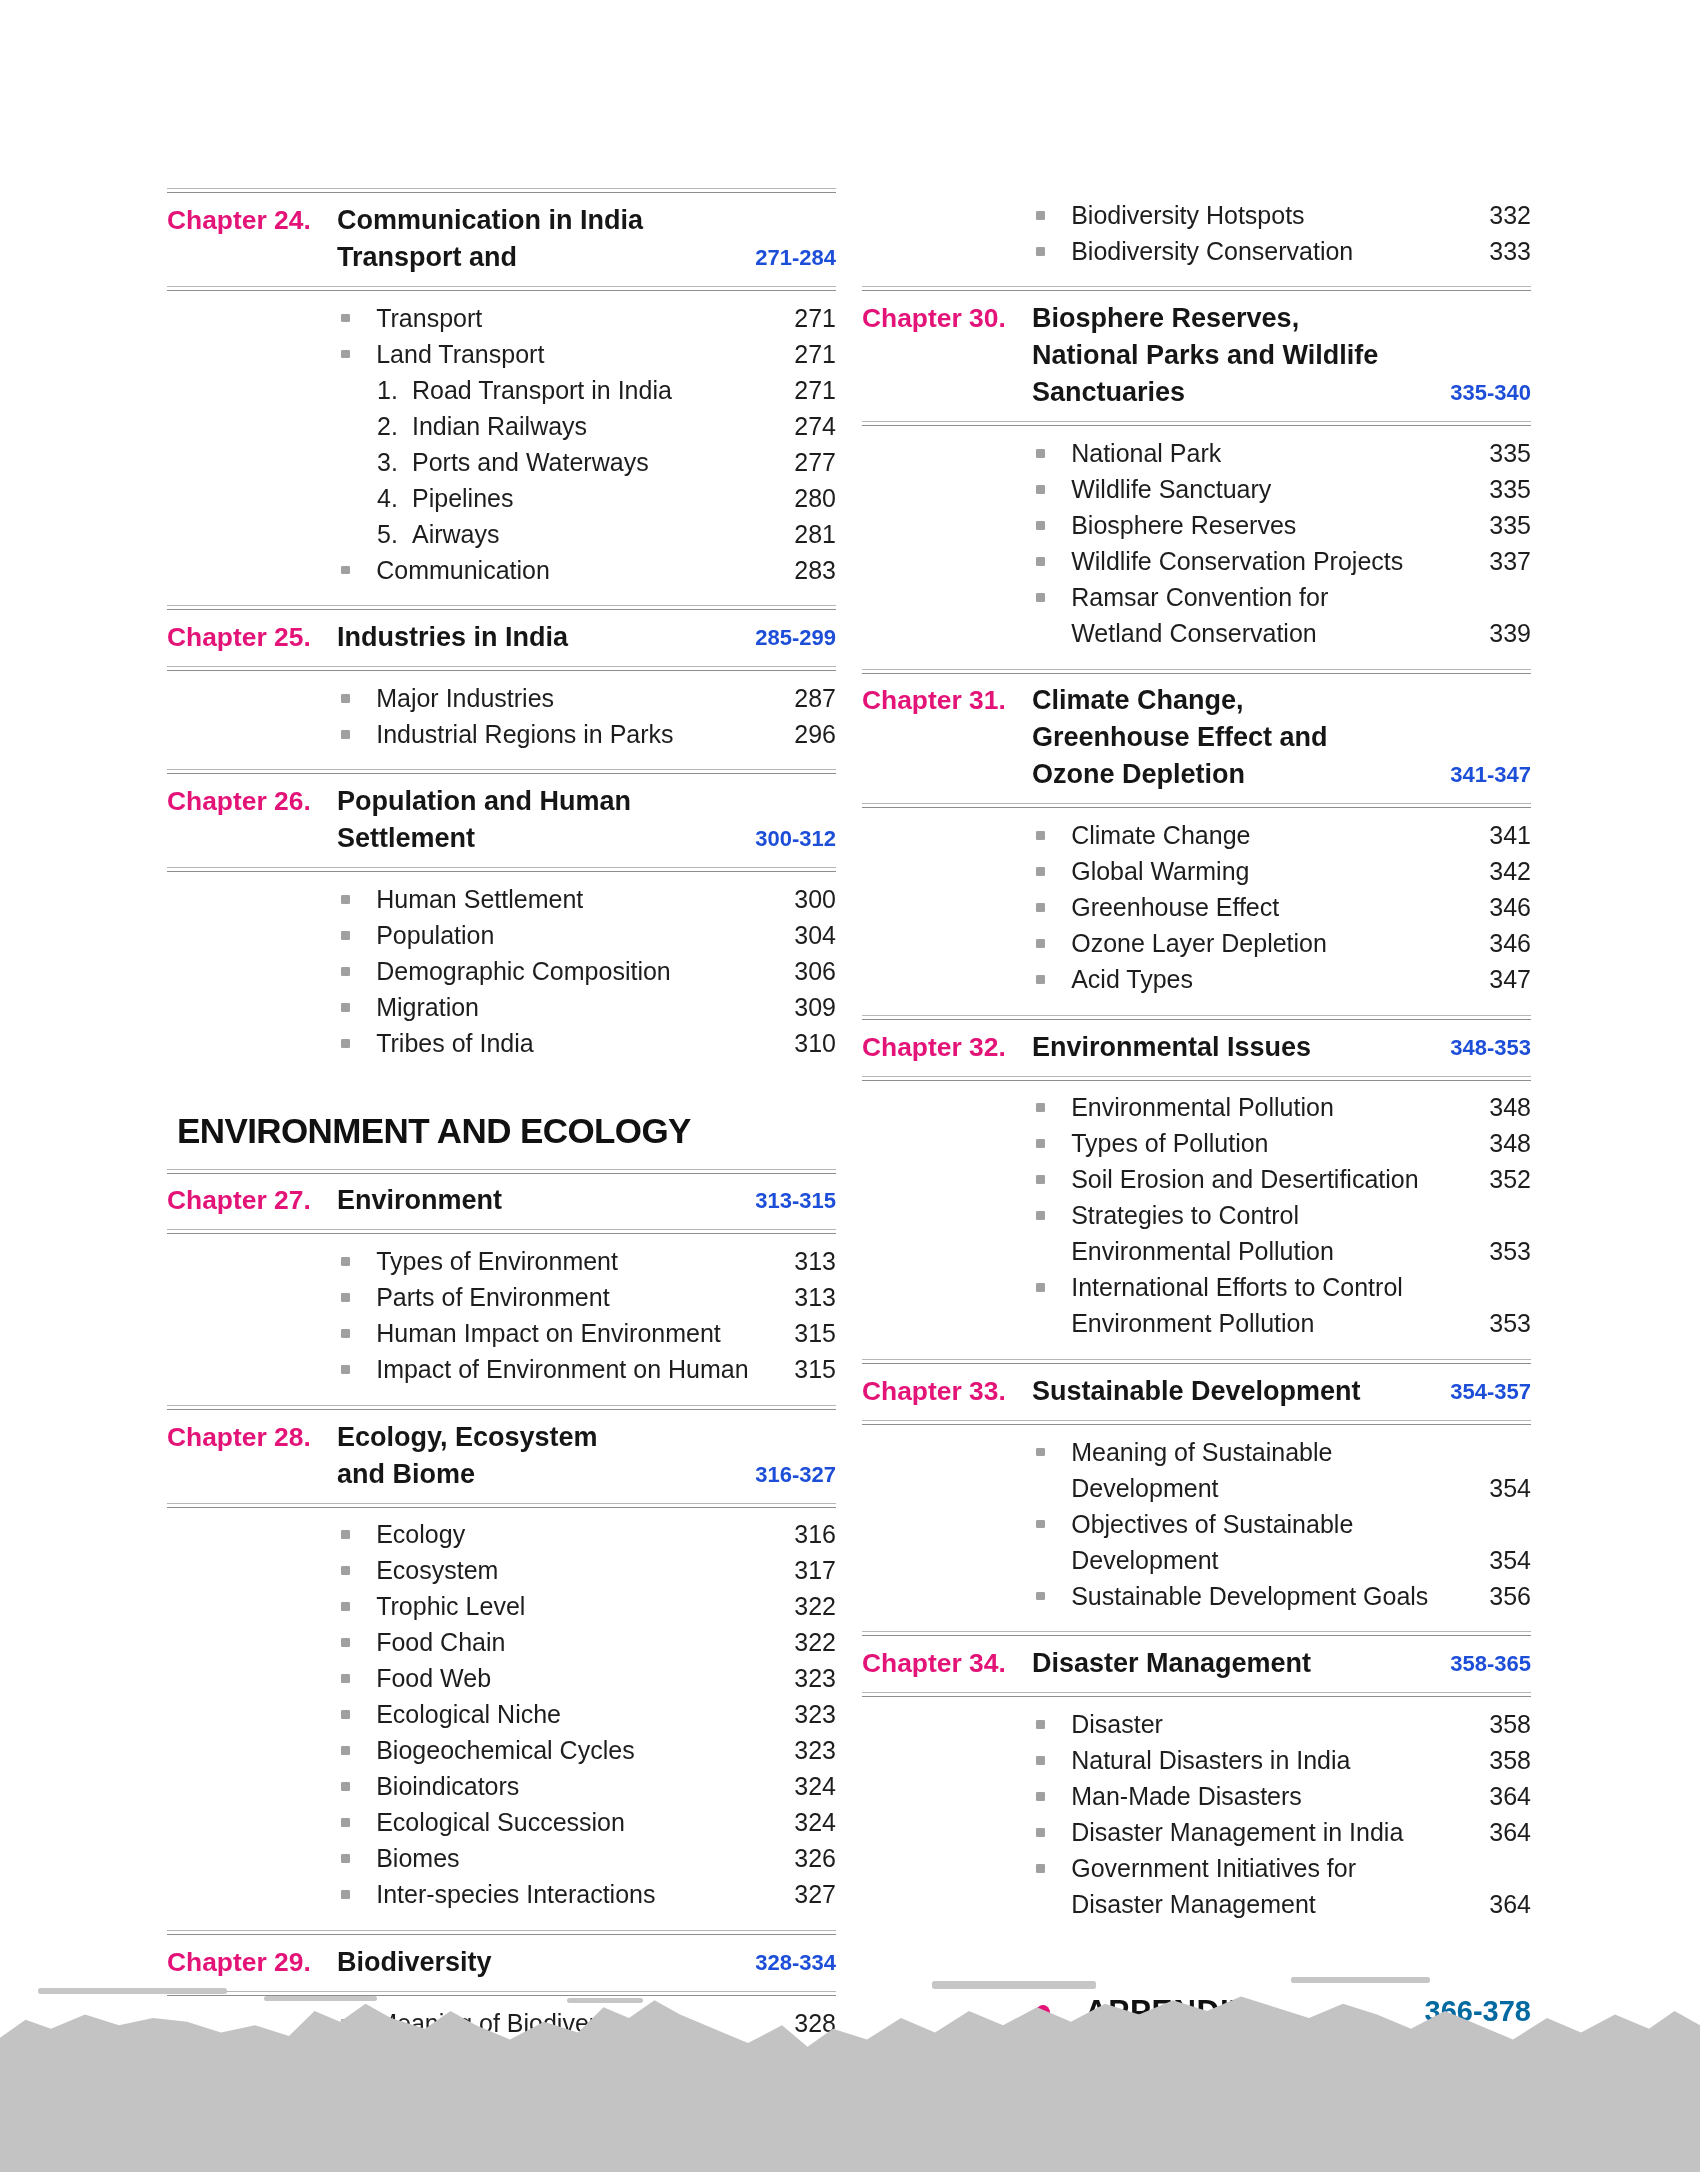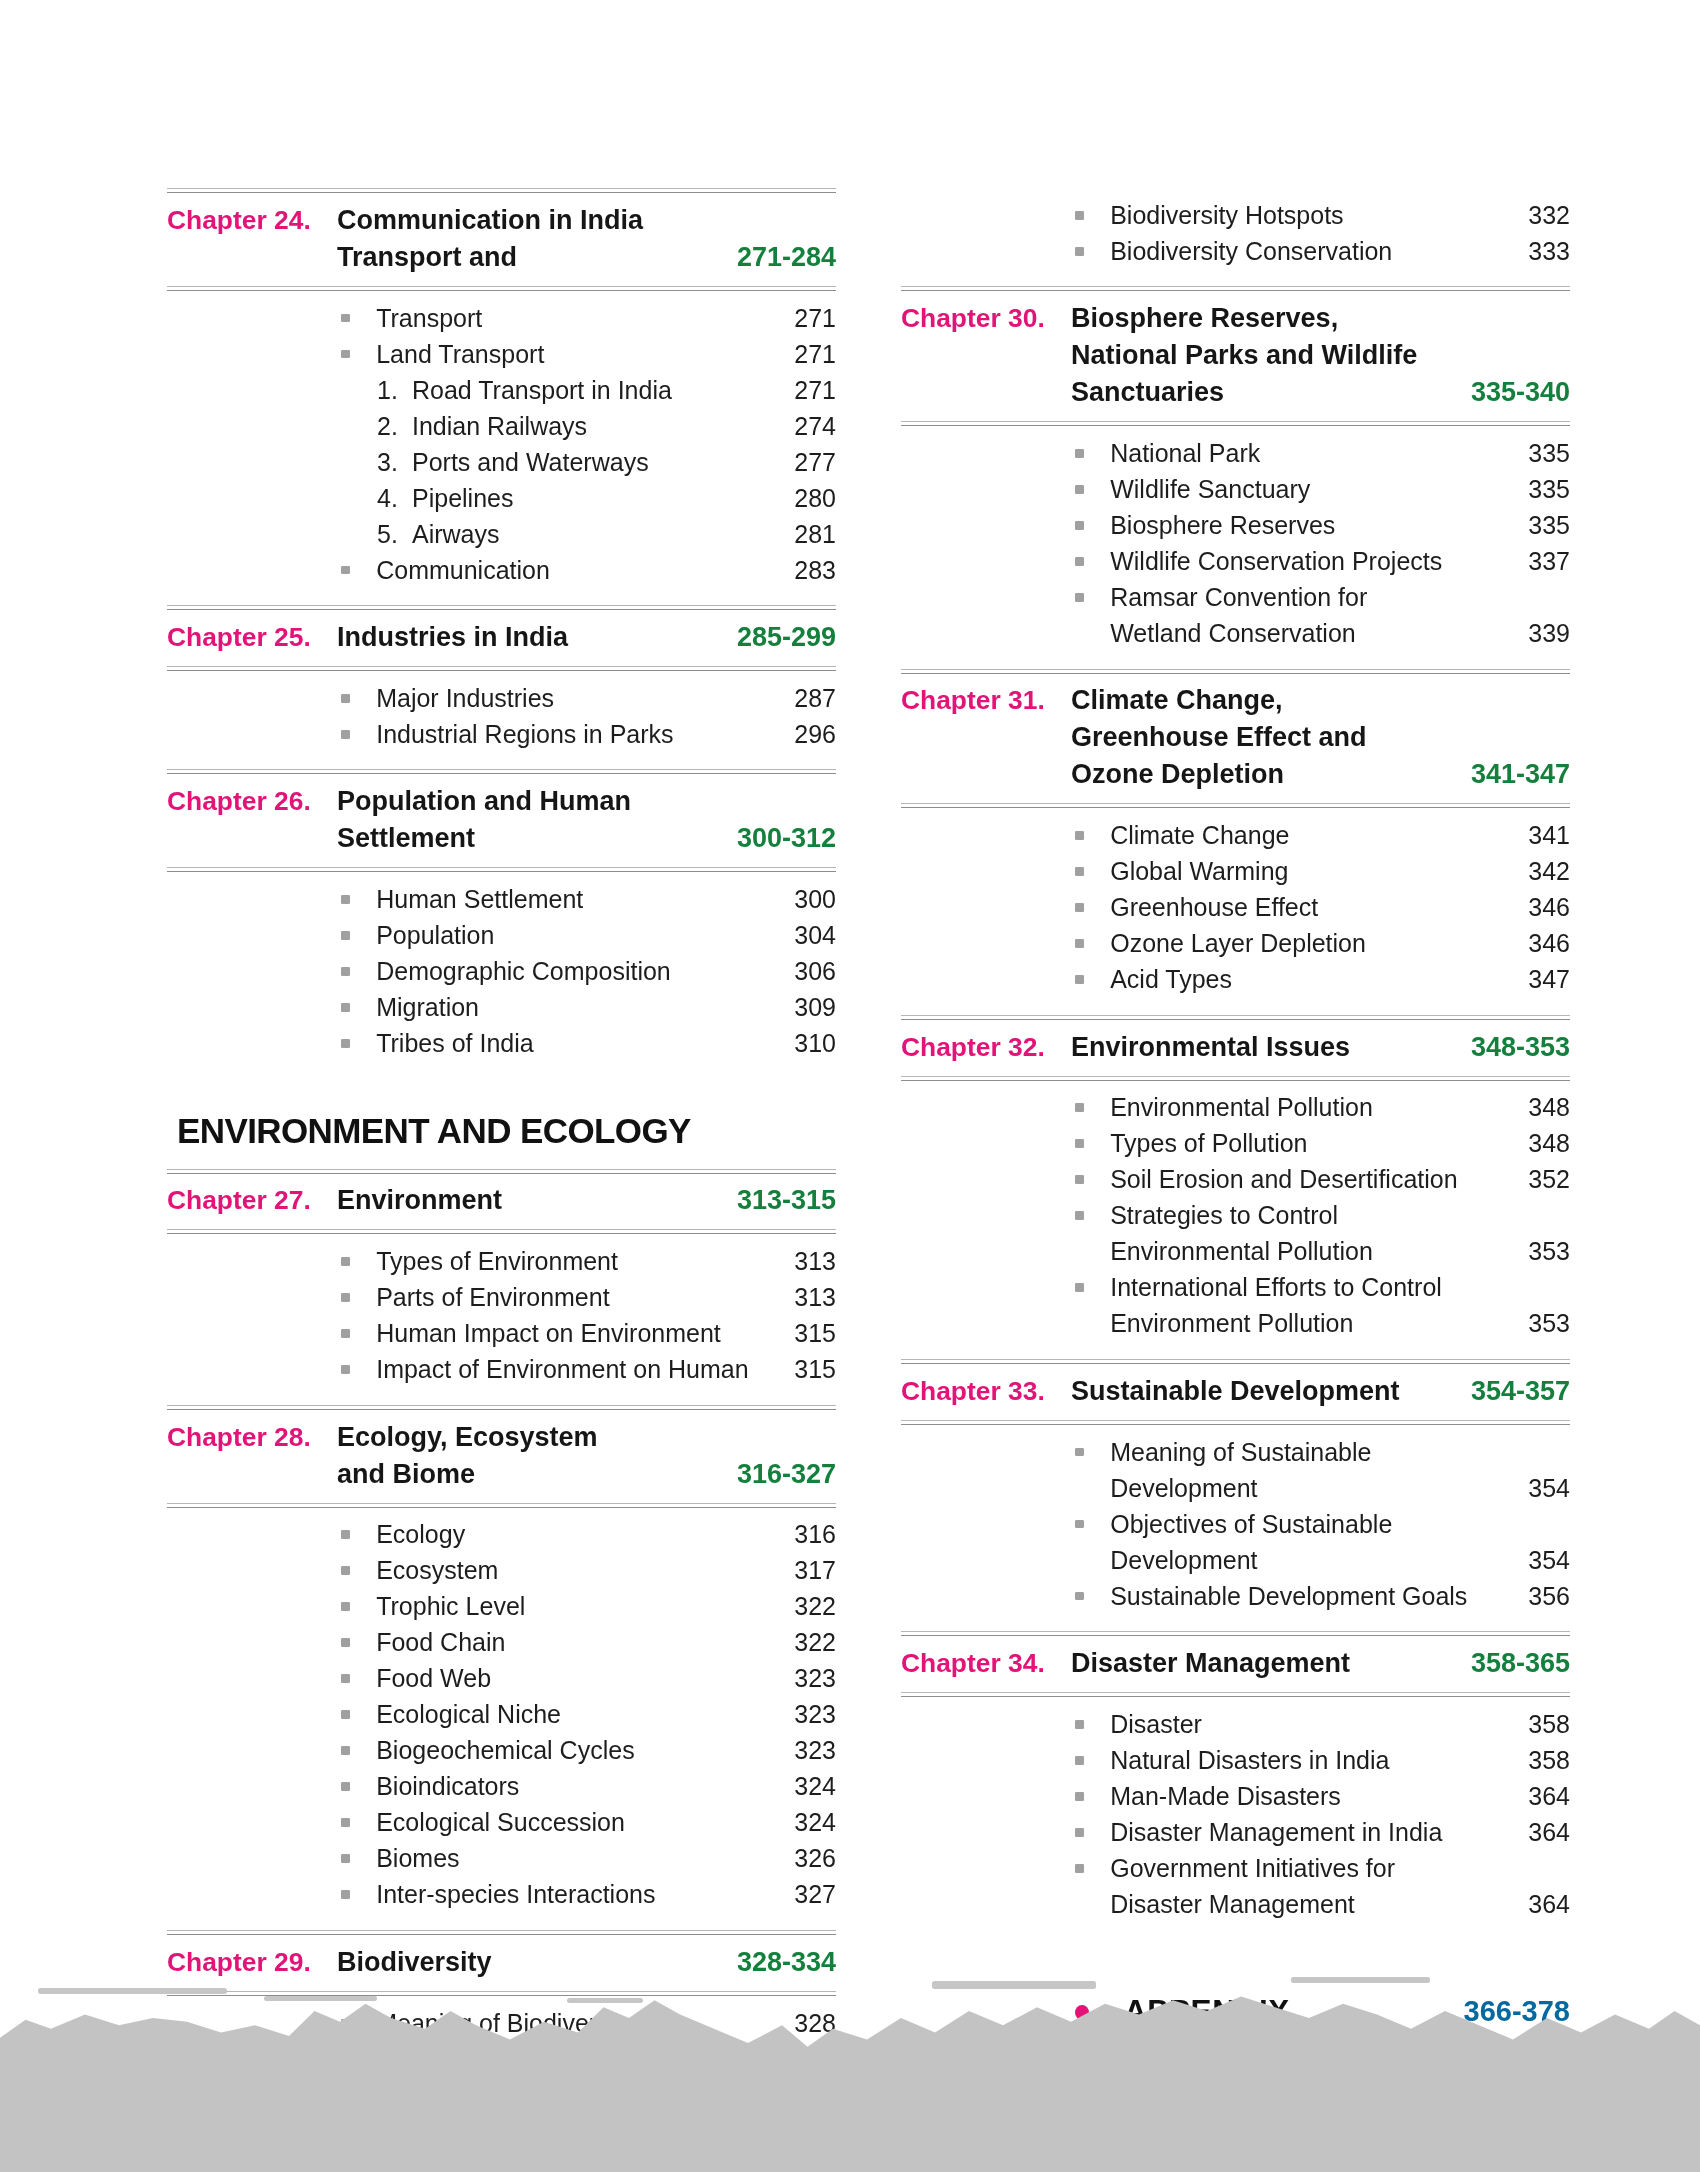--- a/index.html
+++ b/index.html
@@ -6,21 +6,21 @@
   .page{
     position:relative;
     width:1700px;height:2172px;
     background:#ffffff;
     overflow:hidden;
     font-family:"Liberation Sans", sans-serif;
     color:#1d1d1d;
   }
   .content{
     position:absolute;left:167px;top:188px;width:1379px;
-    display:flex;gap:65px;
+    display:flex;gap:26px;
   }
   .col{width:669px;flex:0 0 669px;}
 
   
   .rule{
     height:5px;width:100%;
     border-top:1.3px solid #b6b6b6;
     border-bottom:1.9px solid #8d8d8d;
     box-sizing:border-box;
   }
@@ -36,22 +36,22 @@
     color:#e31378;
     white-space:nowrap;
   }
   .ch-title{
     flex:1 1 auto;
     font-weight:bold;font-size:27px;line-height:37px;
     color:#161616;
   }
   .ch-pages{
     align-self:flex-end;
-    font-weight:bold;font-size:27px;line-height:37px;
-    color:#15803d;
+    font-weight:bold;font-size:22px;line-height:37px;
+    color:#1d4ed8;
     white-space:nowrap;
   }
 
   
   .items{padding:8.8px 0 17.6px 0;}
   .item{
     display:flex;align-items:flex-start;
     padding-left:174px;
     box-sizing:border-box;
   }

